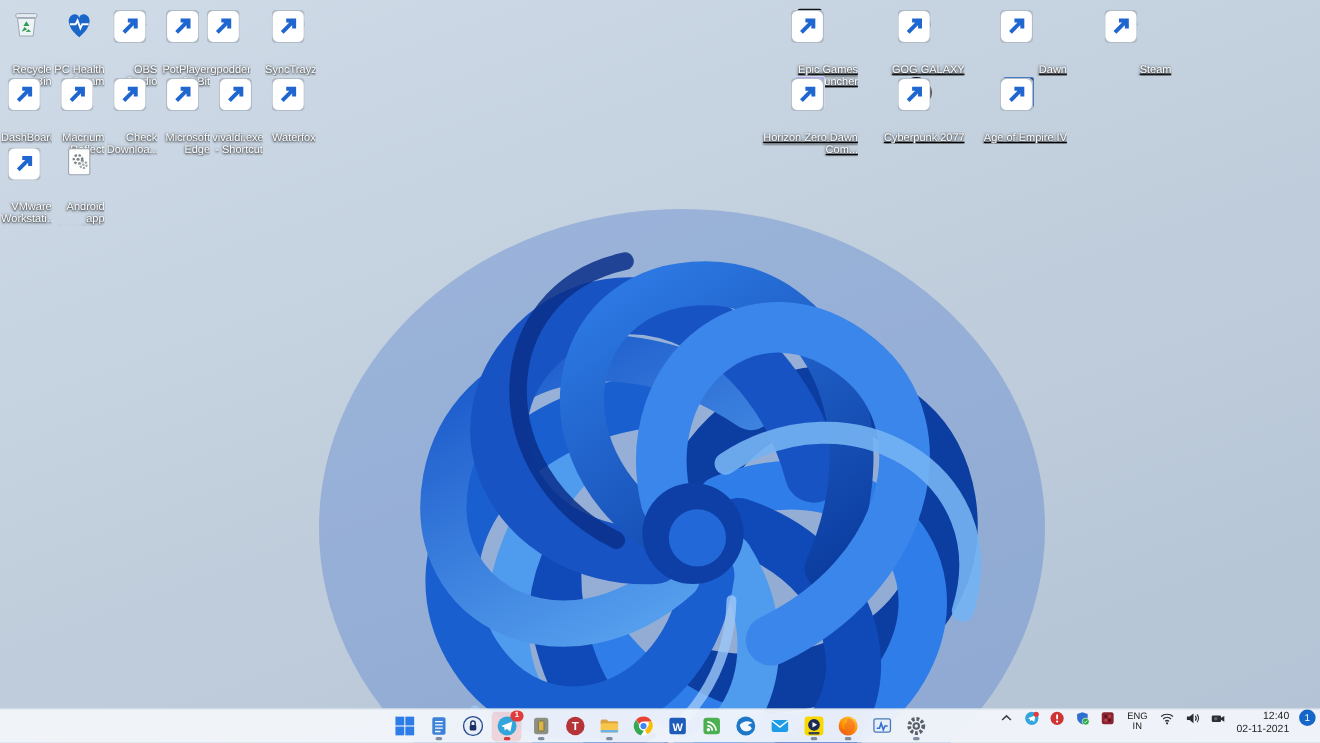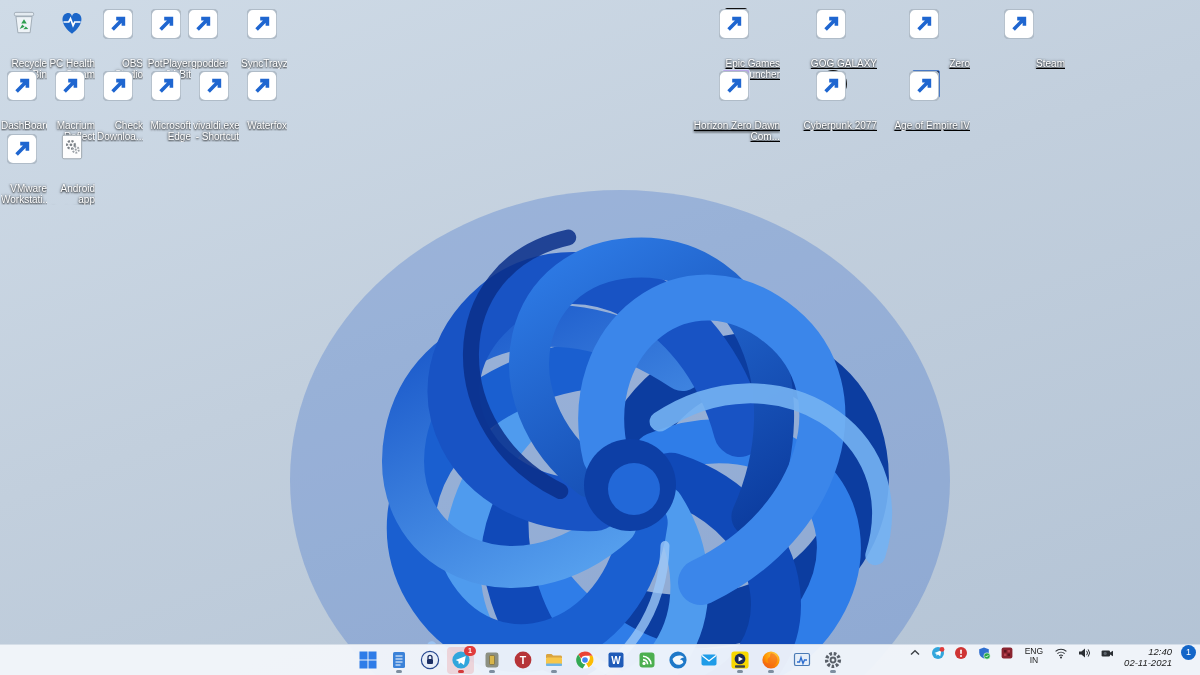--- a/index.html
+++ b/index.html
@@ -41,21 +41,21 @@
   .tbtn svg{width:20px;height:20px;}
   .tbtn.attn{background:rgba(235,80,80,.18);}
   .run{position:absolute;bottom:1px;left:50%;transform:translateX(-50%);width:6px;height:3px;border-radius:2px;background:#7e8ea0;}
   .run.red{background:#d23b3b;}
   .badge{position:absolute;top:-1px;right:-2px;min-width:10px;height:10px;border-radius:5px;background:#e03c3c;
        color:#fff;font-size:7px;line-height:10px;text-align:center;padding:0 1px;font-weight:bold;}
   #tb-right{position:absolute;right:4px;top:0;height:30px;display:flex;align-items:flex-start;gap:7px;}
   .tray-i{width:16px;height:16px;display:flex;align-items:center;justify-content:center;cursor:pointer;}
   .tray-i svg{width:14px;height:14px;}
   #lang{font-size:8.5px;line-height:9px;color:#1c1c1c;text-align:center;cursor:pointer;padding:2px 3px;}
-  #clock{font-size:9.5px;line-height:10.5px;color:#1c1c1c;text-align:right;cursor:pointer;padding:2px 2px;font-style:italic;}
+  #clock{font-size:9.5px;line-height:10.5px;color:#1c1c1c;text-align:right;cursor:pointer;padding:2px 2px;}
   #notif{width:15px;height:15px;border-radius:50%;background:#1466c8;color:#fff;font-size:9px;line-height:15px;
        text-align:center;cursor:pointer;}
 </style>
 </head>
 <body>
 
 <svg id="bloom" viewBox="0 0 1200 675" aria-hidden="true">
   <defs>
     <linearGradient id="pg1" x1="0" y1="0" x2="1" y2="1">
       <stop offset="0" stop-color="#5da8f2"></stop>
@@ -371,21 +371,21 @@
     <div class="art">
         <svg viewBox="0 0 28 28">
       <rect x="2.5" y="2.5" width="23" height="23" rx="3" fill="#107c10"></rect>
       <circle cx="14" cy="14" r="8" fill="#fff"></circle>
       <path d="M9.6 9.4c2 1 3.4 2.2 4.4 3.2 1-1 2.4-2.2 4.4-3.2-2.6-2.4-6.2-2.4-8.8 0zM8.4 10.8c-1.8 2.6-1.6 5.8.4 8.2 1-2.6 2.6-4.6 3.8-5.8-1.2-1-2.6-1.9-4.2-2.4zm11.2 0c-1.6.5-3 1.4-4.2 2.4 1.2 1.2 2.8 3.2 3.8 5.8 2-2.4 2.2-5.6.4-8.2zM14 14.6c-1.3 1.2-3 3.3-3.8 5.8 2.3 1.7 5.3 1.7 7.6 0-.8-2.5-2.5-4.6-3.8-5.8z" fill="#107c10"></path>
     </svg>
         <svg class="sc">
           <use href="#sc-arrow"></use>
         </svg>
       </div>
-    <div class="lbl">Zero</div>
+    <div class="lbl">Dawn</div>
   </div>
 
   <div class="dicon wide" style="left:977px;top:6px">
     <div class="art">
         <svg viewBox="0 0 28 28">
       <defs>
             <linearGradient id="stg" x1="0" y1="0" x2="0" y2="1">
         <stop offset="0" stop-color="#18243e"></stop>
               <stop offset="1" stop-color="#1b3f8c"></stop>
       </linearGradient>

